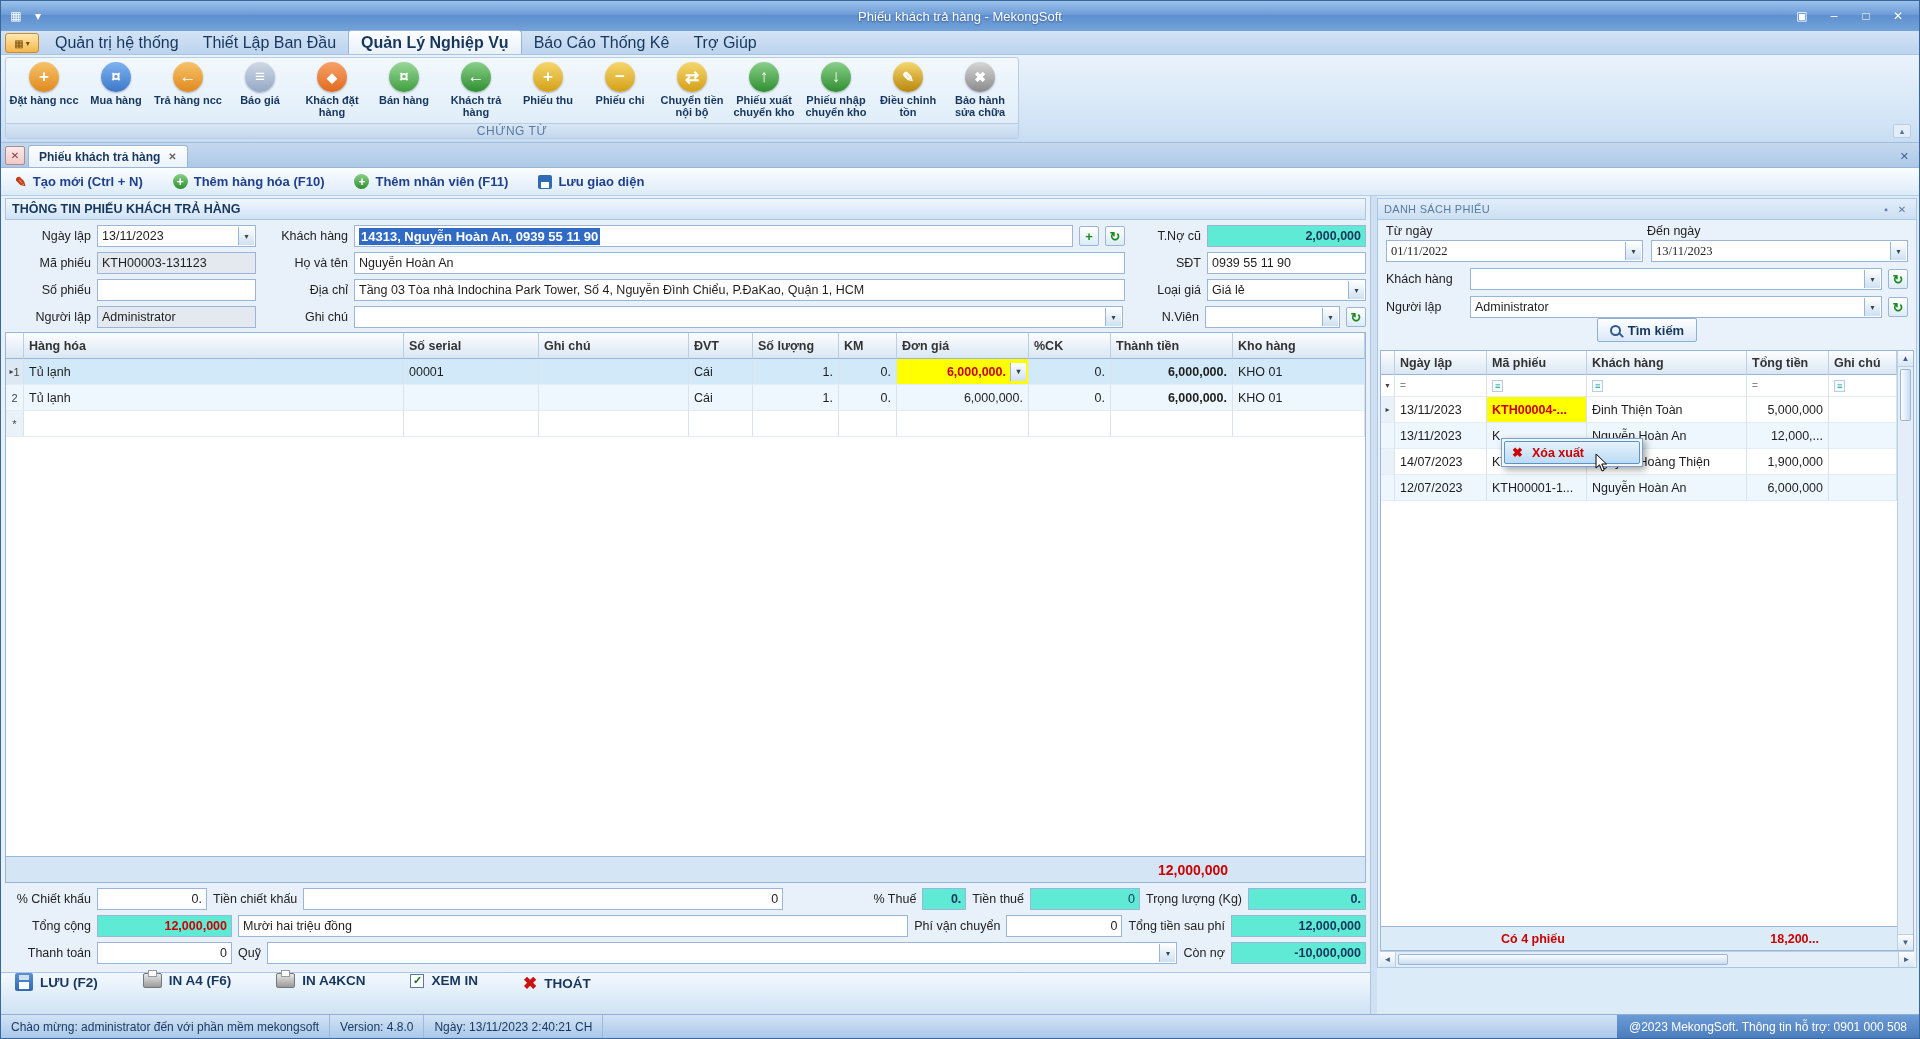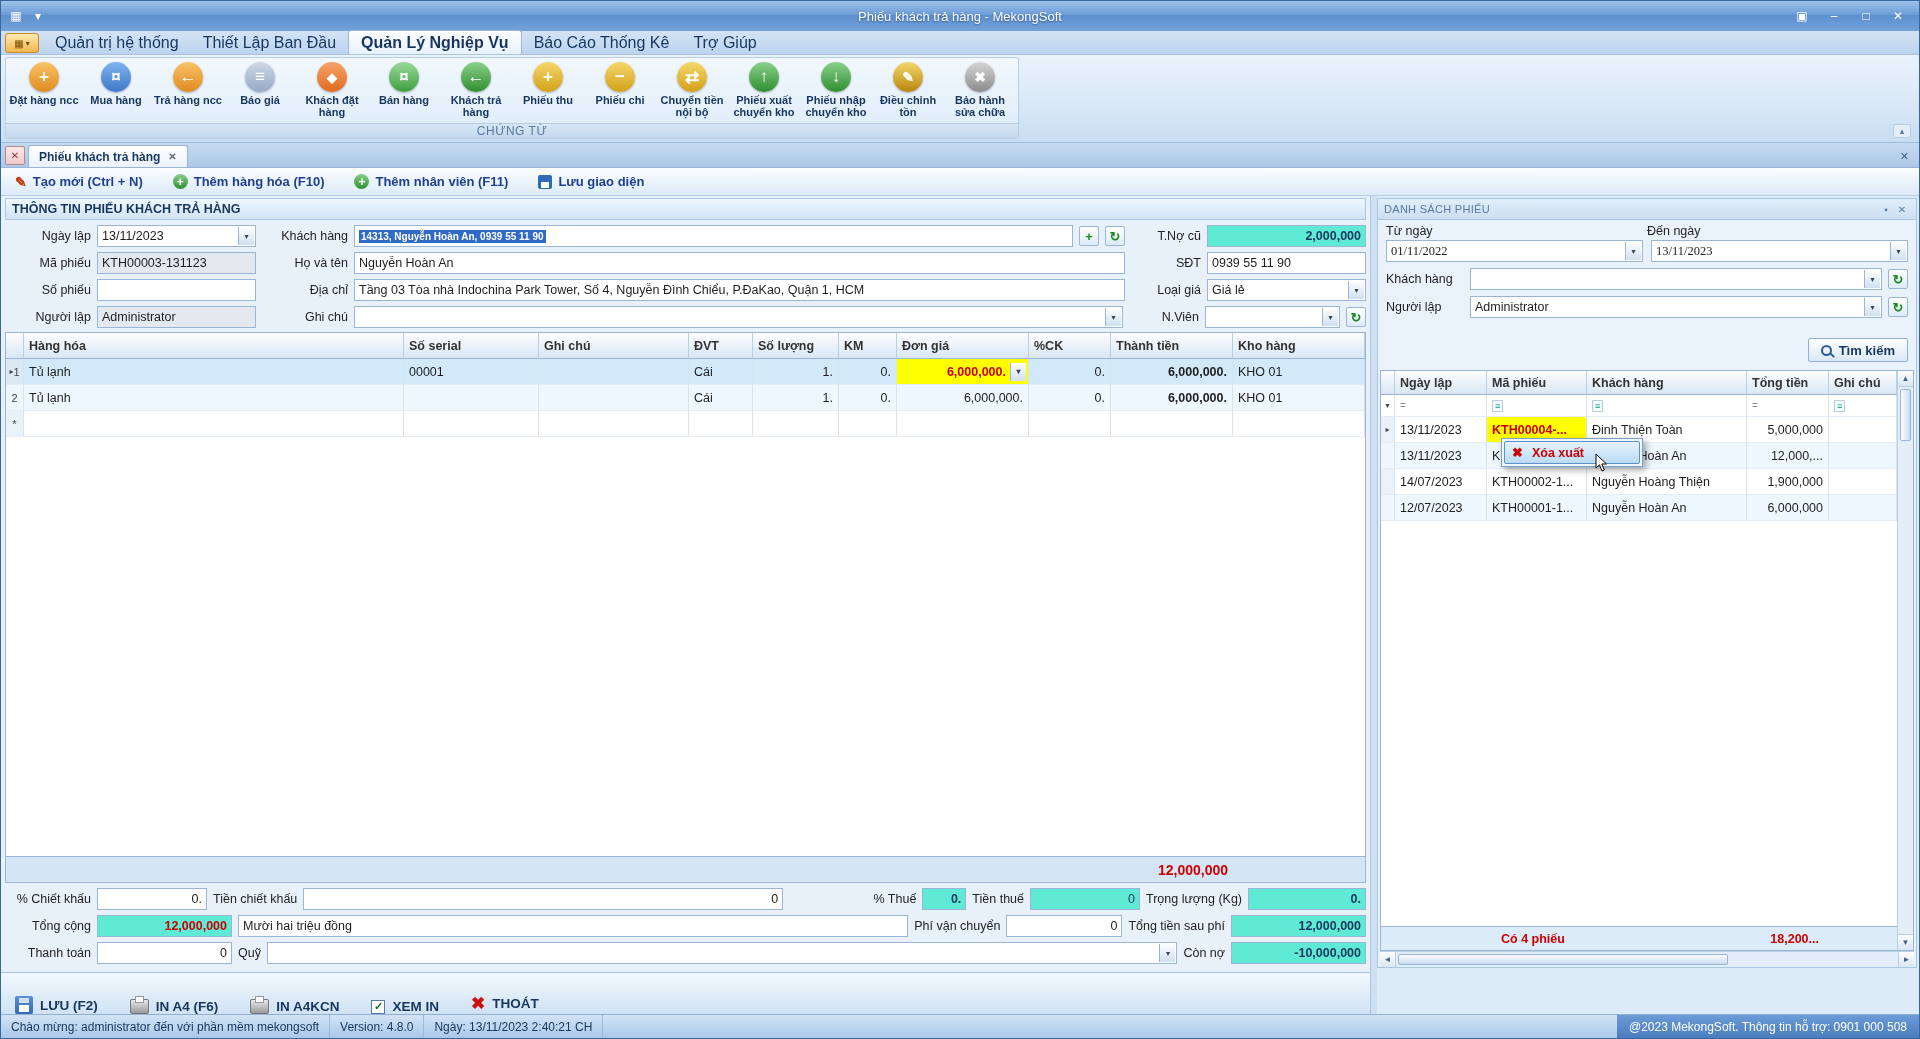--- a/index.html
+++ b/index.html
@@ -74,21 +74,21 @@
   .ctl { height:22px; background:#fff; border:1px solid #9ab5d6; display:flex; align-items:center; padding:0 4px; font-size:12.5px; overflow:hidden; white-space:nowrap; }
   .ctl .val { flex:1; overflow:hidden; }
   .ctl.ro { background:#5eead4; }
   .ctl.gray { background:#e4e9f0; }
   .ctl.num { justify-content:flex-end; }
   .ctl.num .val { text-align:right; }
   .navy { color:#17365d; }
   .bold { font-weight:bold; }
   .red { color:#cc0000; }
   .cbtn { width:16px; height:18px; margin:-1px -3px -1px 4px; background:linear-gradient(#fefefe,#cfe0f1); border-left:1px solid #9ab5d6; display:flex; align-items:center; justify-content:center; font-size:8px; color:#345; flex:0 0 auto; }
-  .selblue { background:#316ac5; color:#fff; padding:1px 2px; font-weight:bold; font-size:10px; }
+  .selblue { background:#316ac5; color:#fff; padding:1px 2px; font-weight:bold; font-size:13px; }
   .sqbtn { width:20px; height:20px; border:1px solid #9ab5d6; background:linear-gradient(#ffffff,#dcebf8); display:flex; align-items:center; justify-content:center; font-size:13px; border-radius:2px; flex:0 0 auto; }
   .sqbtn.green { color:#1d8a1d; font-weight:bold; }
   .sqbtn .g { font-style:normal; color:#1d8a1d; font-weight:bold; font-size:13px; }
 
   
   .items-grid { flex:1; margin-top:4px; border:1px solid #9ab5d6; background:#fff; display:flex; flex-direction:column; overflow:hidden; }
   .grow { display:flex; flex:0 0 auto; }
   .gc { border-right:1px solid #d8e3ef; border-bottom:1px solid #e4edf5; padding:0 5px; display:flex; align-items:center; height:26px; overflow:hidden; white-space:nowrap; font-size:12.5px; }
   .ghead .gc { background:linear-gradient(#fdfdfe,#d9e7f4); border-right:1px solid #b8cfe4; border-bottom:1px solid #9ab5d6; font-weight:bold; color:#333; }
   .gnum { justify-content:flex-end; }
@@ -98,21 +98,21 @@
   .row-sel .gc { background:#d2e9f9; }
   .row-sel .gc.marker { background:#dce8f4; }
   .row-alt .gc { background:#eef7fd; }
   .cell-yellow { background:#ffff00 !important; color:#cc0000; font-weight:bold; }
   .g-filler { flex:1; background:#fff; }
   .total-band { height:26px; background:#d4e5f5; border:1px solid #9ab5d6; border-top:none; display:flex; align-items:center; justify-content:flex-end; padding-right:137px; font-weight:bold; font-size:14px; color:#cc0000; flex:0 0 auto; }
 
   
   .summary { flex:0 0 auto; padding-bottom:4px; }
   
-  .footerbar { height:42px; margin:4px -4px 0; background:linear-gradient(#f3f9fe,#cfe2f4); border-top:1px solid #aac6e2; display:flex; align-items:flex-end; gap:32px; padding:0 14px; flex:0 0 auto; }
+  .footerbar { height:42px; margin:4px -4px 0; background:linear-gradient(#f3f9fe,#cfe2f4); border-top:1px solid #aac6e2; display:flex; align-items:flex-start; gap:45px; padding:0 14px; flex:0 0 auto; }
   .fbtn { display:flex; align-items:center; gap:7px; font-size:13.5px; font-weight:bold; color:#17365d; }
   .ico-disk { width:18px; height:18px; background:linear-gradient(#5e91cf,#2f6bb5); border-radius:2px; position:relative; }
   .ico-disk::before { content:""; position:absolute; left:4px; right:4px; top:2px; height:5px; background:#cfe0f1; }
   .ico-disk::after { content:""; position:absolute; left:4px; right:4px; bottom:2px; height:7px; background:#fff; }
   .ico-printer { width:19px; height:15px; background:linear-gradient(#e8e8e8,#9a9a9a); border:1px solid #777; border-radius:2px; position:relative; }
   .ico-printer::before { content:""; position:absolute; left:4px; right:4px; top:-4px; height:5px; background:#fff; border:1px solid #999; }
   .ico-checkbox { width:14px; height:14px; background:#fff; border:1px solid #5a7aa0; display:flex; align-items:center; justify-content:center; font-size:11px; color:#1d6e1d; font-weight:bold; }
   .ico-exit { color:#cc1111; font-size:17px; font-weight:bold; }
 
   
@@ -120,21 +120,21 @@
   .sp-header { height:21px; background:linear-gradient(#e2eefa,#cbdff2); border-bottom:1px solid #aac6e2; display:flex; align-items:center; padding:0 6px; font-size:11px; color:#5a7aa0; flex:0 0 auto; }
   .sp-header .sp-title { flex:1; letter-spacing:.3px; }
   .sp-hico { width:16px; text-align:center; color:#5a7aa0; font-size:10px; }
   .sp-form { padding:4px 8px 2px; flex:0 0 auto; }
   .sp-dates-labels { display:flex; font-size:12.5px; color:#222; }
   .sp-dates-labels span { flex:1; }
   .sp-dates { display:flex; gap:8px; margin-top:2px;font-family:Liberation Serif, serif; }
   .sp-dates .ctl { flex:1; }
   .sp-row { display:flex; align-items:center; gap:6px; margin-top:6px; }
   .sp-label { width:78px; font-size:12.5px; }
-  .search-row { display:flex; justify-content:flex-end; margin-top:20px; }
+  .search-row { display:flex; justify-content:center; margin-top:0; }
   .search-btn { display:flex; align-items:center; gap:7px; height:24px; padding:0 12px; border:1px solid #8fb0d4; border-radius:2px; background:linear-gradient(#ffffff,#d9e8f7); font-weight:bold; color:#17365d; font-size:13px; }
   .ico-mag { width:11px; height:11px; border:2px solid #2f5a8f; border-radius:50%; position:relative; }
   .ico-mag::after { content:""; position:absolute; width:6px; height:2px; background:#2f5a8f; transform:rotate(45deg); right:-5px; bottom:-2px; }
 
   .rgrid-wrap { flex:1; display:flex; margin:6px 2px 0; border:1px solid #9ab5d6; background:#fff; overflow:hidden; }
   .rgrid { flex:1; display:flex; flex-direction:column; overflow:hidden; }
   .rw0{width:14px; flex:0 0 auto;} .rw1{width:92px;} .rw2{width:100px;} .rw3{width:160px;} .rw4{width:82px;} .rw5{flex:1;}
   .rfilter .gc { height:22px; background:#fff; }
   .ficon { font-size:10px; color:#888; margin-right:4px; }
   .ficon.teal { color:#0a9a8a; border:1px solid #bcd; padding:0 2px; font-size:9px; background:#f4fbff; }

